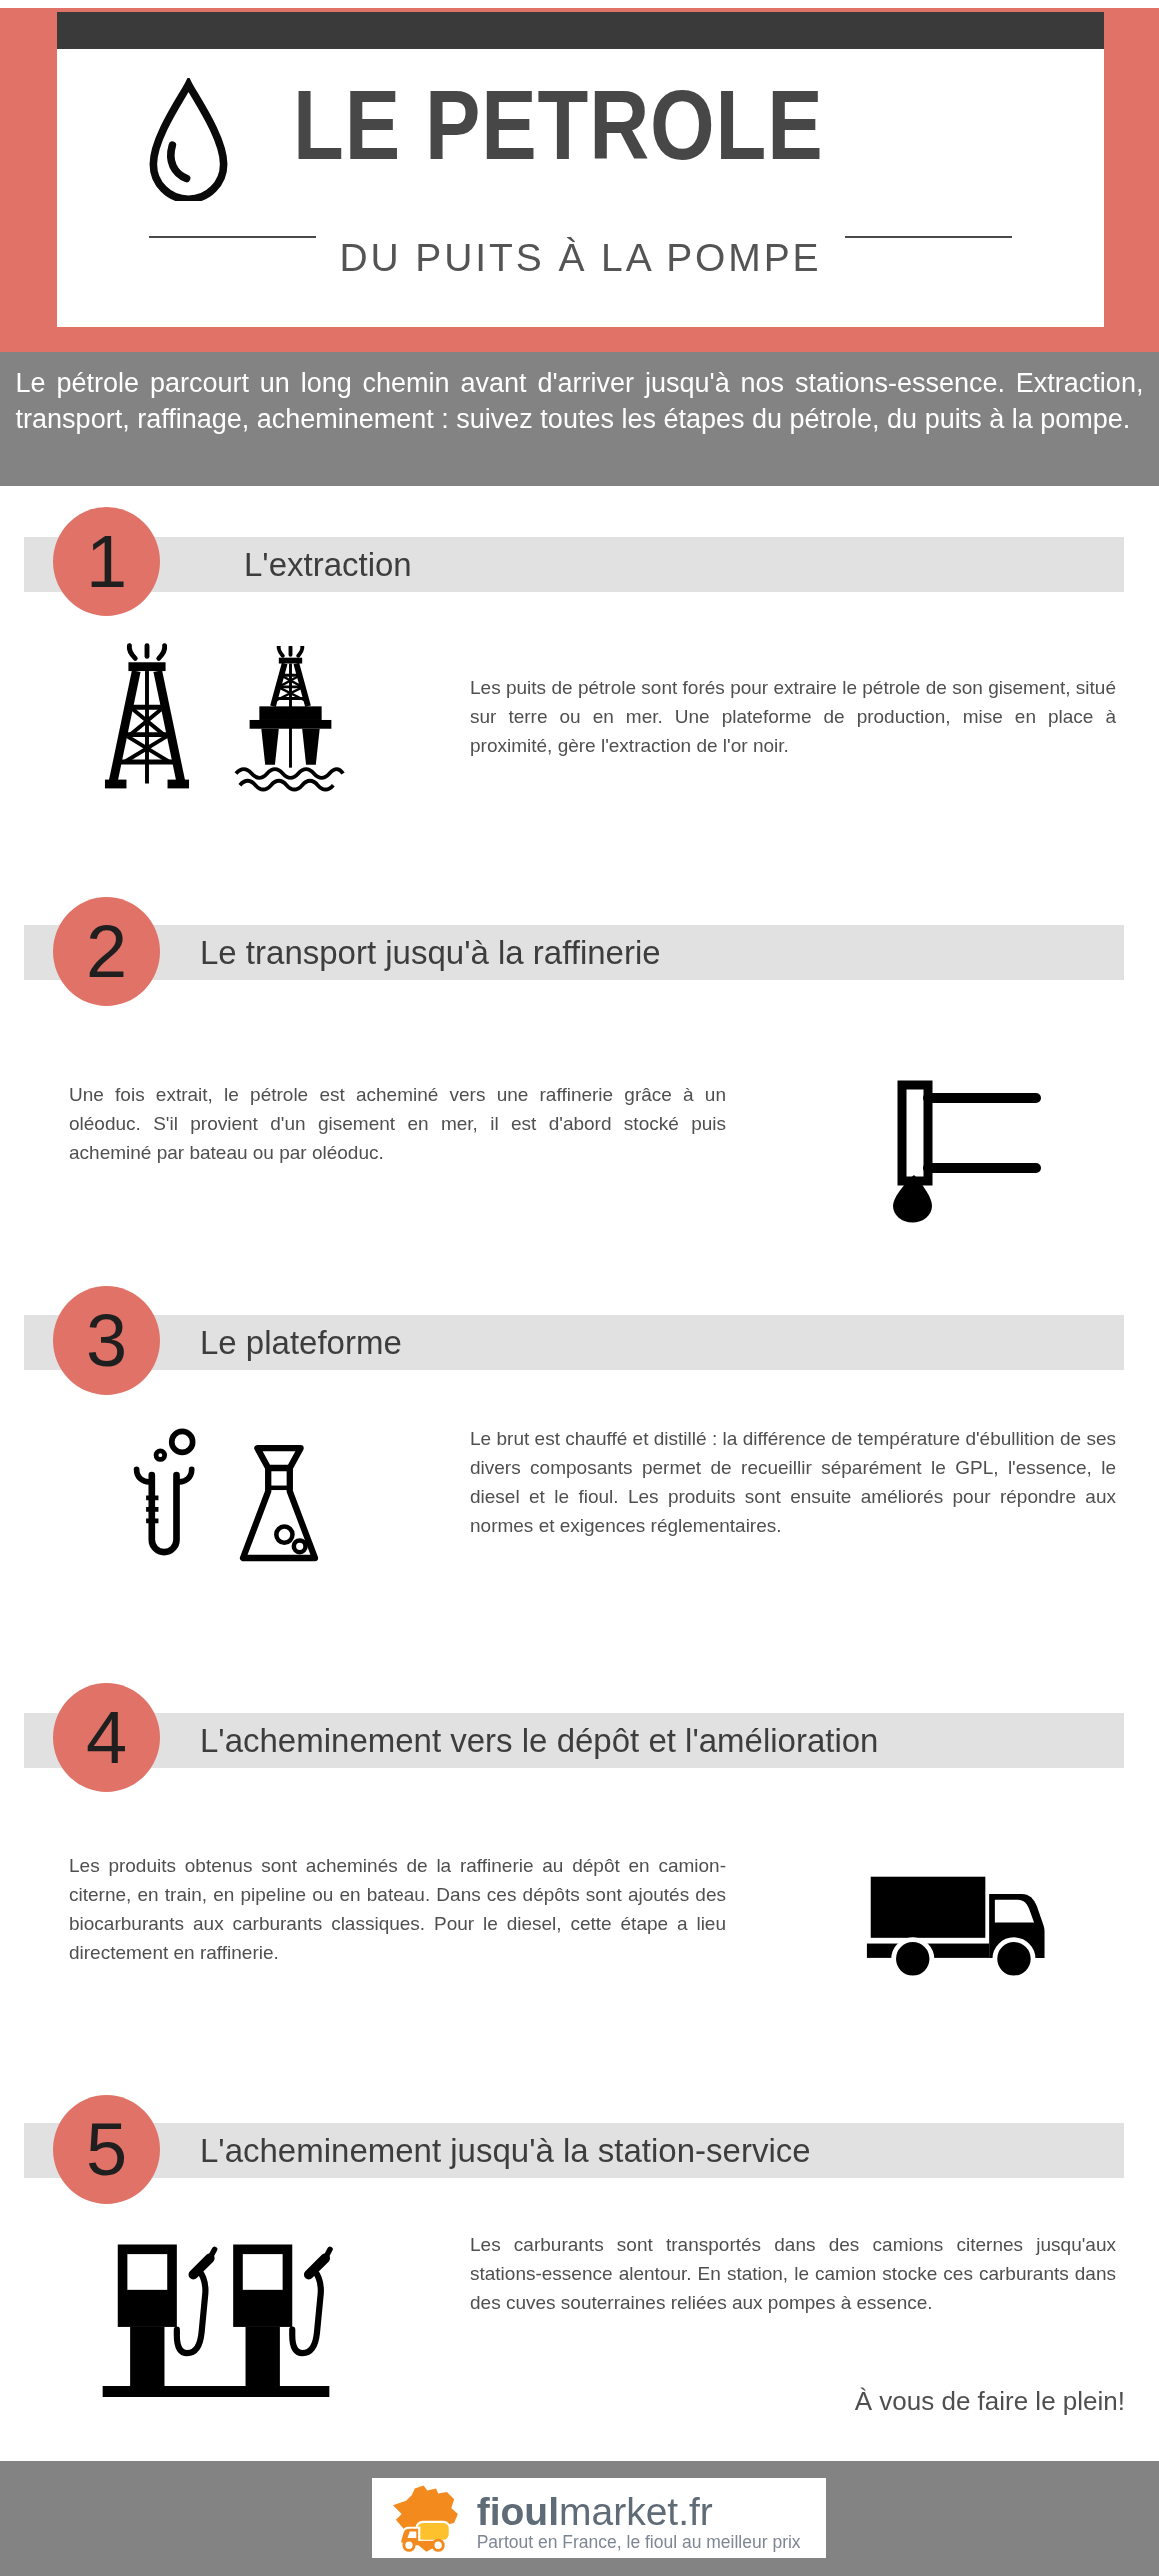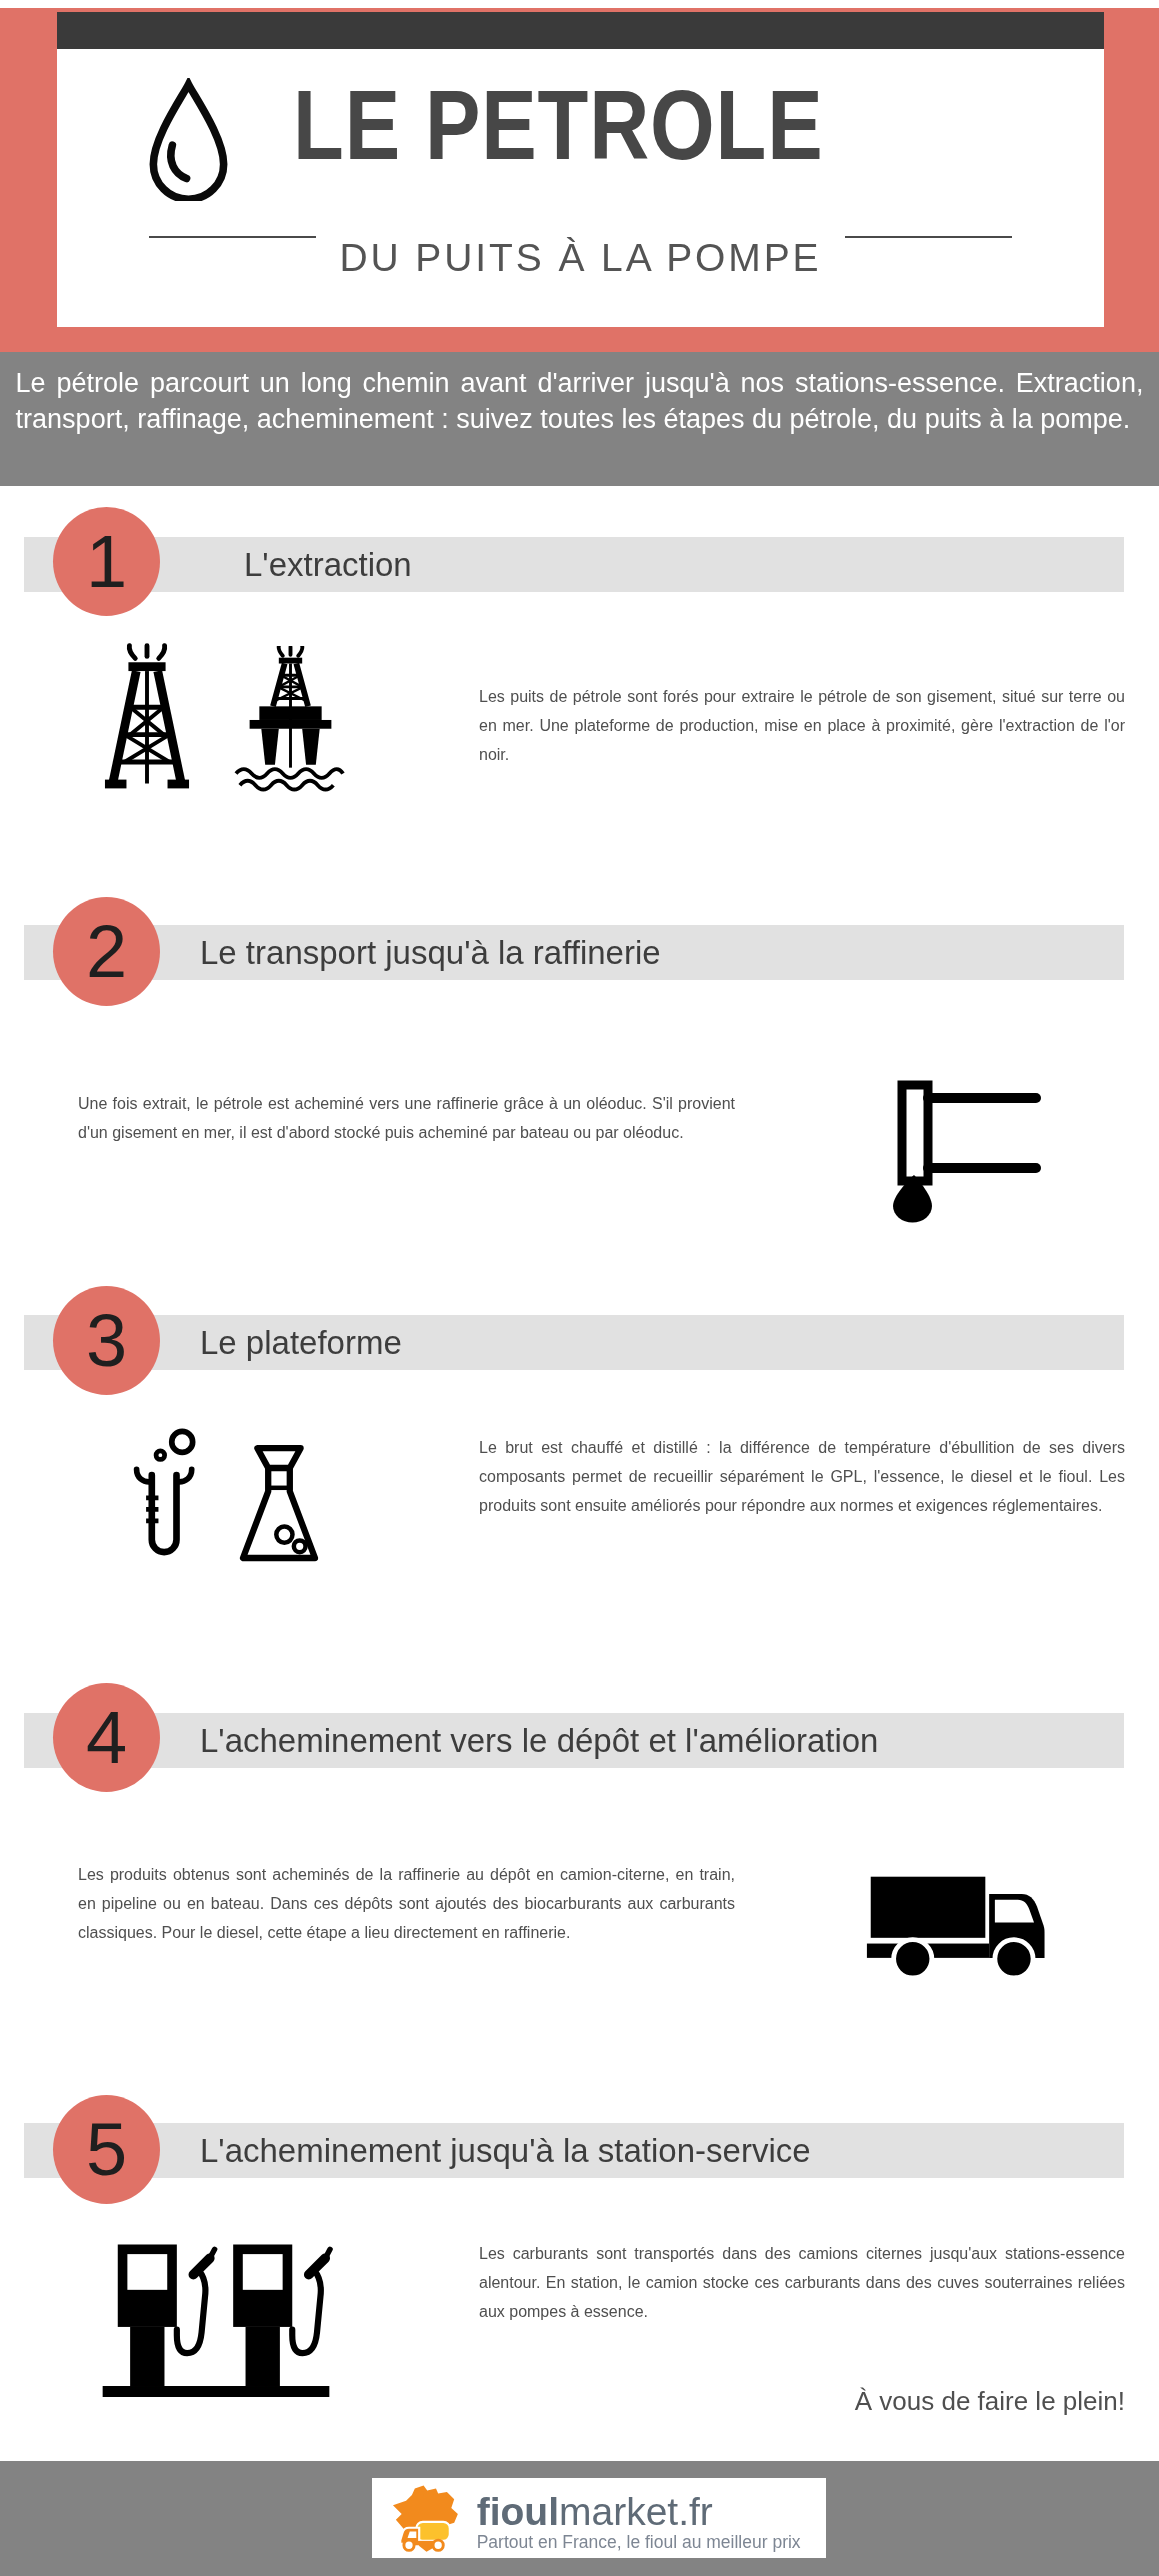--- a/index.html
+++ b/index.html
@@ -31,21 +31,21 @@
   }
   .intro p { margin:0; color:#ffffff; font-size:27px; line-height:36px; text-align:justify; }
   
   .sec-bar { position:absolute; left:24px; width:1100px; height:55px; background:#e1e1e1; }
   .sec-circle {
     position:absolute; left:53px; width:107px; height:109px; border-radius:50%;
     background:#e07267; display:flex; align-items:center; justify-content:center;
     font-size:74px; font-weight:300; color:#1f1f1f;
   }
   .sec-title { position:absolute; left:200px; height:55px; line-height:55px; font-size:33px; color:#3d3d3d; white-space:nowrap; }
-  .para { position:absolute; margin:12px; font-size:16px; line-height:29px; color:#4f4f4f; text-align:justify; }
+  .para { position:absolute; margin:3px; font-size:19px; line-height:29px; color:#4f4f4f; text-align:justify; }
   .closing { position:absolute; margin:12px; font-size:26px; color:#4f4f4f; text-align:right; }
   .icon-abs { position:absolute; }
   
   .footer { position:absolute; left:0; top:2461px; width:1159px; height:115px; background:#838383; }
   .logo-box {
     position:absolute; left:372px; top:16.6px; width:454px; height:80px; background:#ffffff;
     display:flex; align-items:flex-end; box-sizing:border-box; padding:3.9px 7.8px;
   }
   .logo-map { width:93px; height:70px; flex:0 0 auto; }
   .logo-text { margin-left:3.9px; display:flex; flex-direction:column; justify-content:center; }

